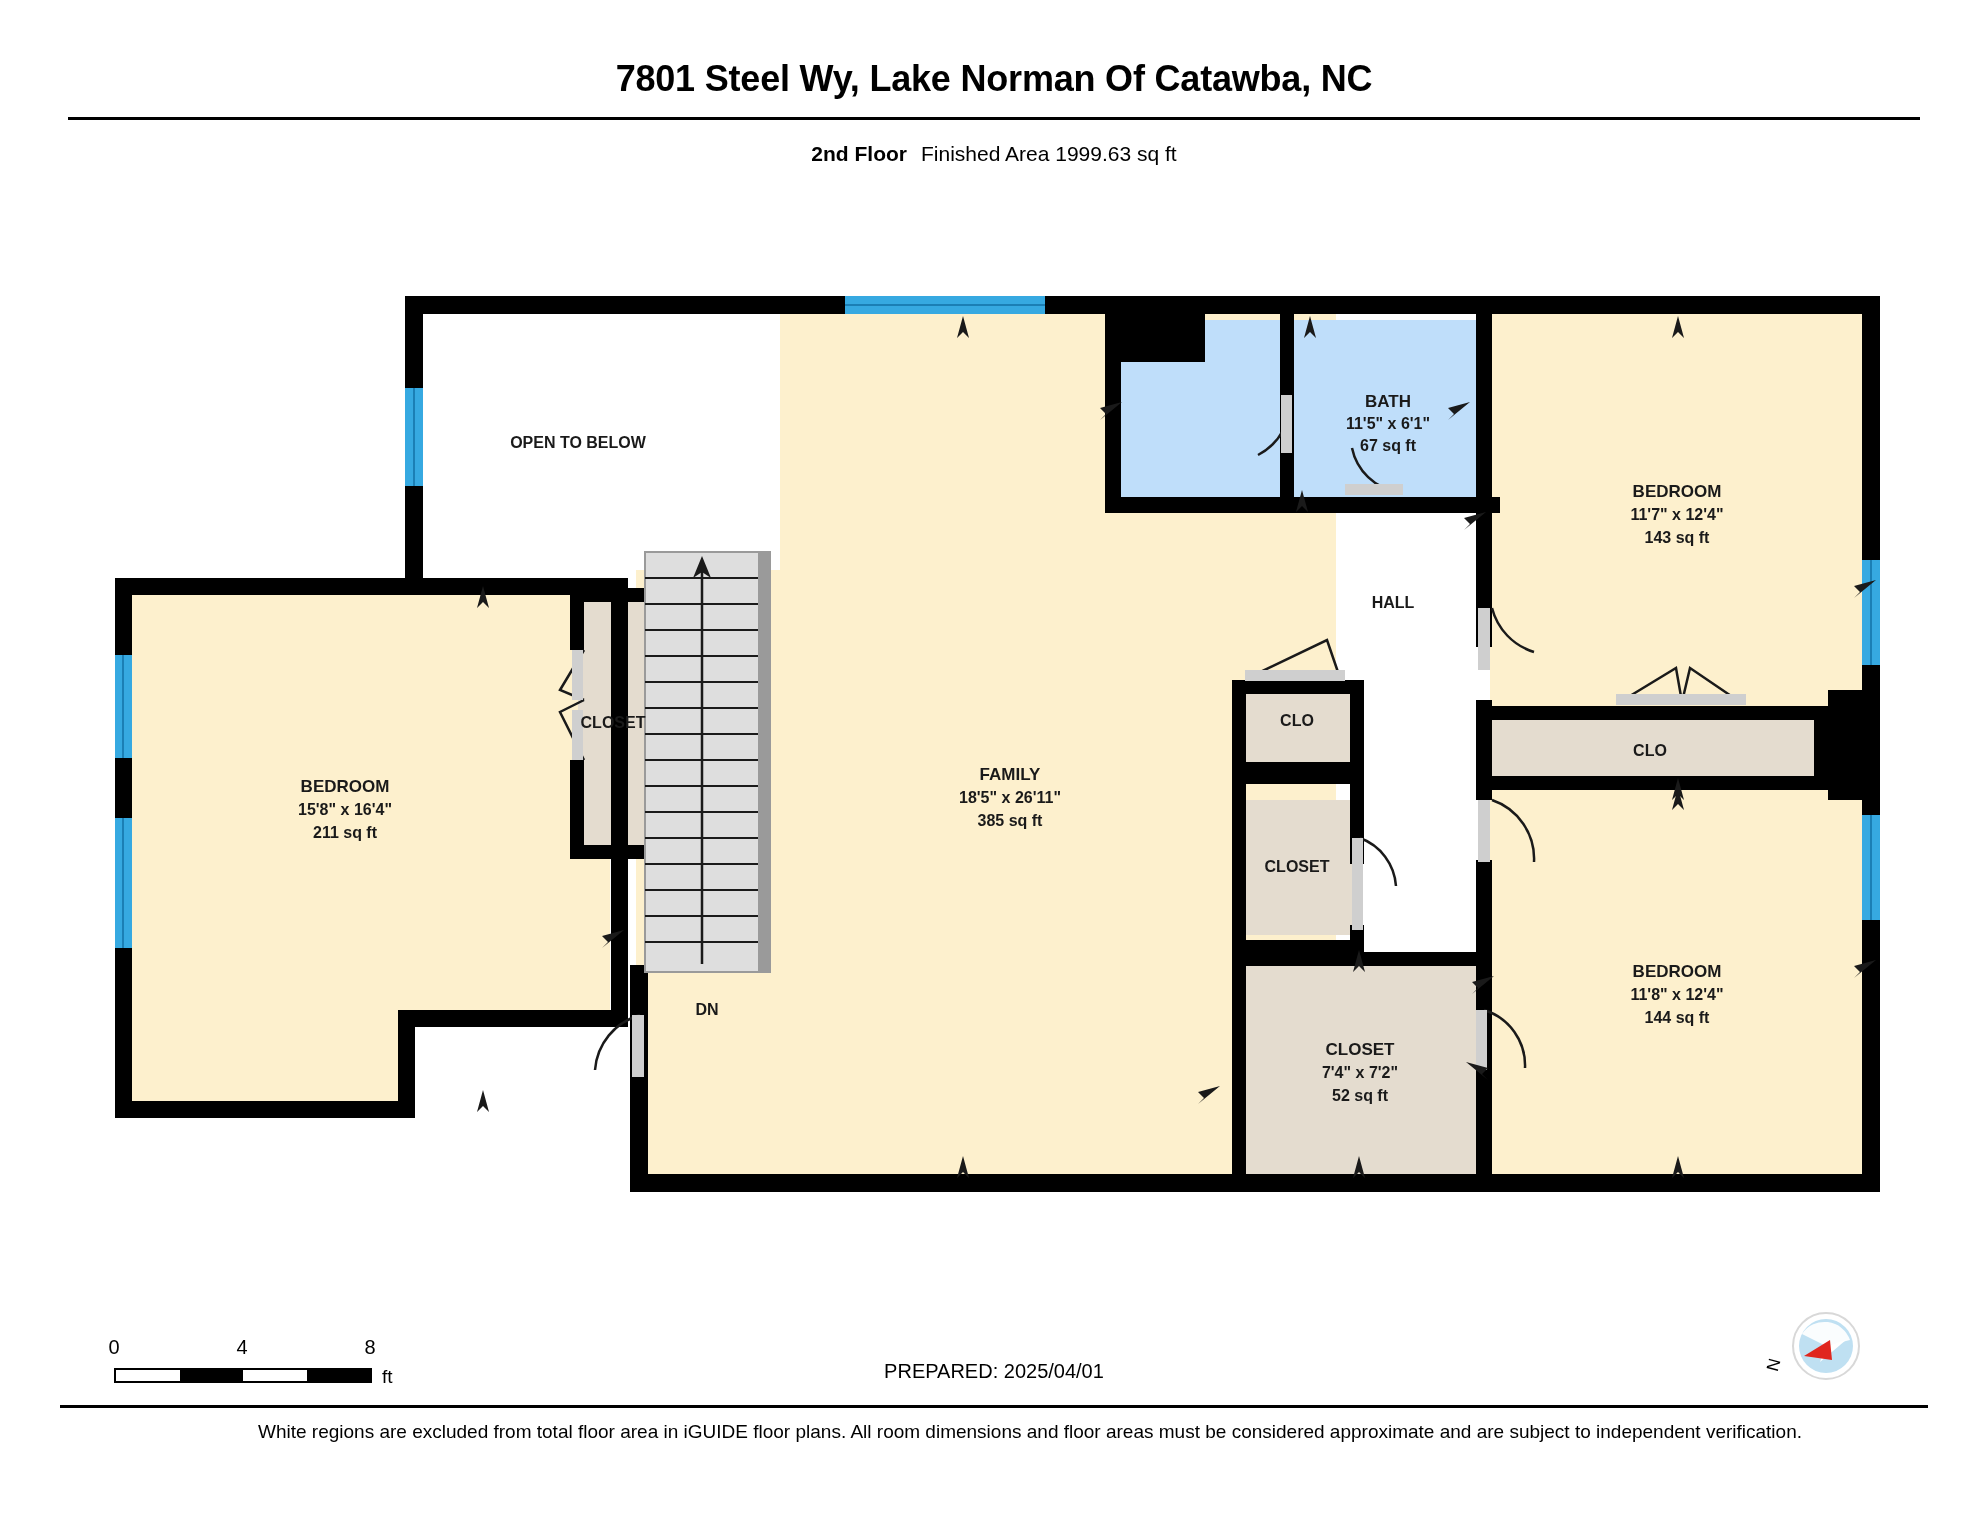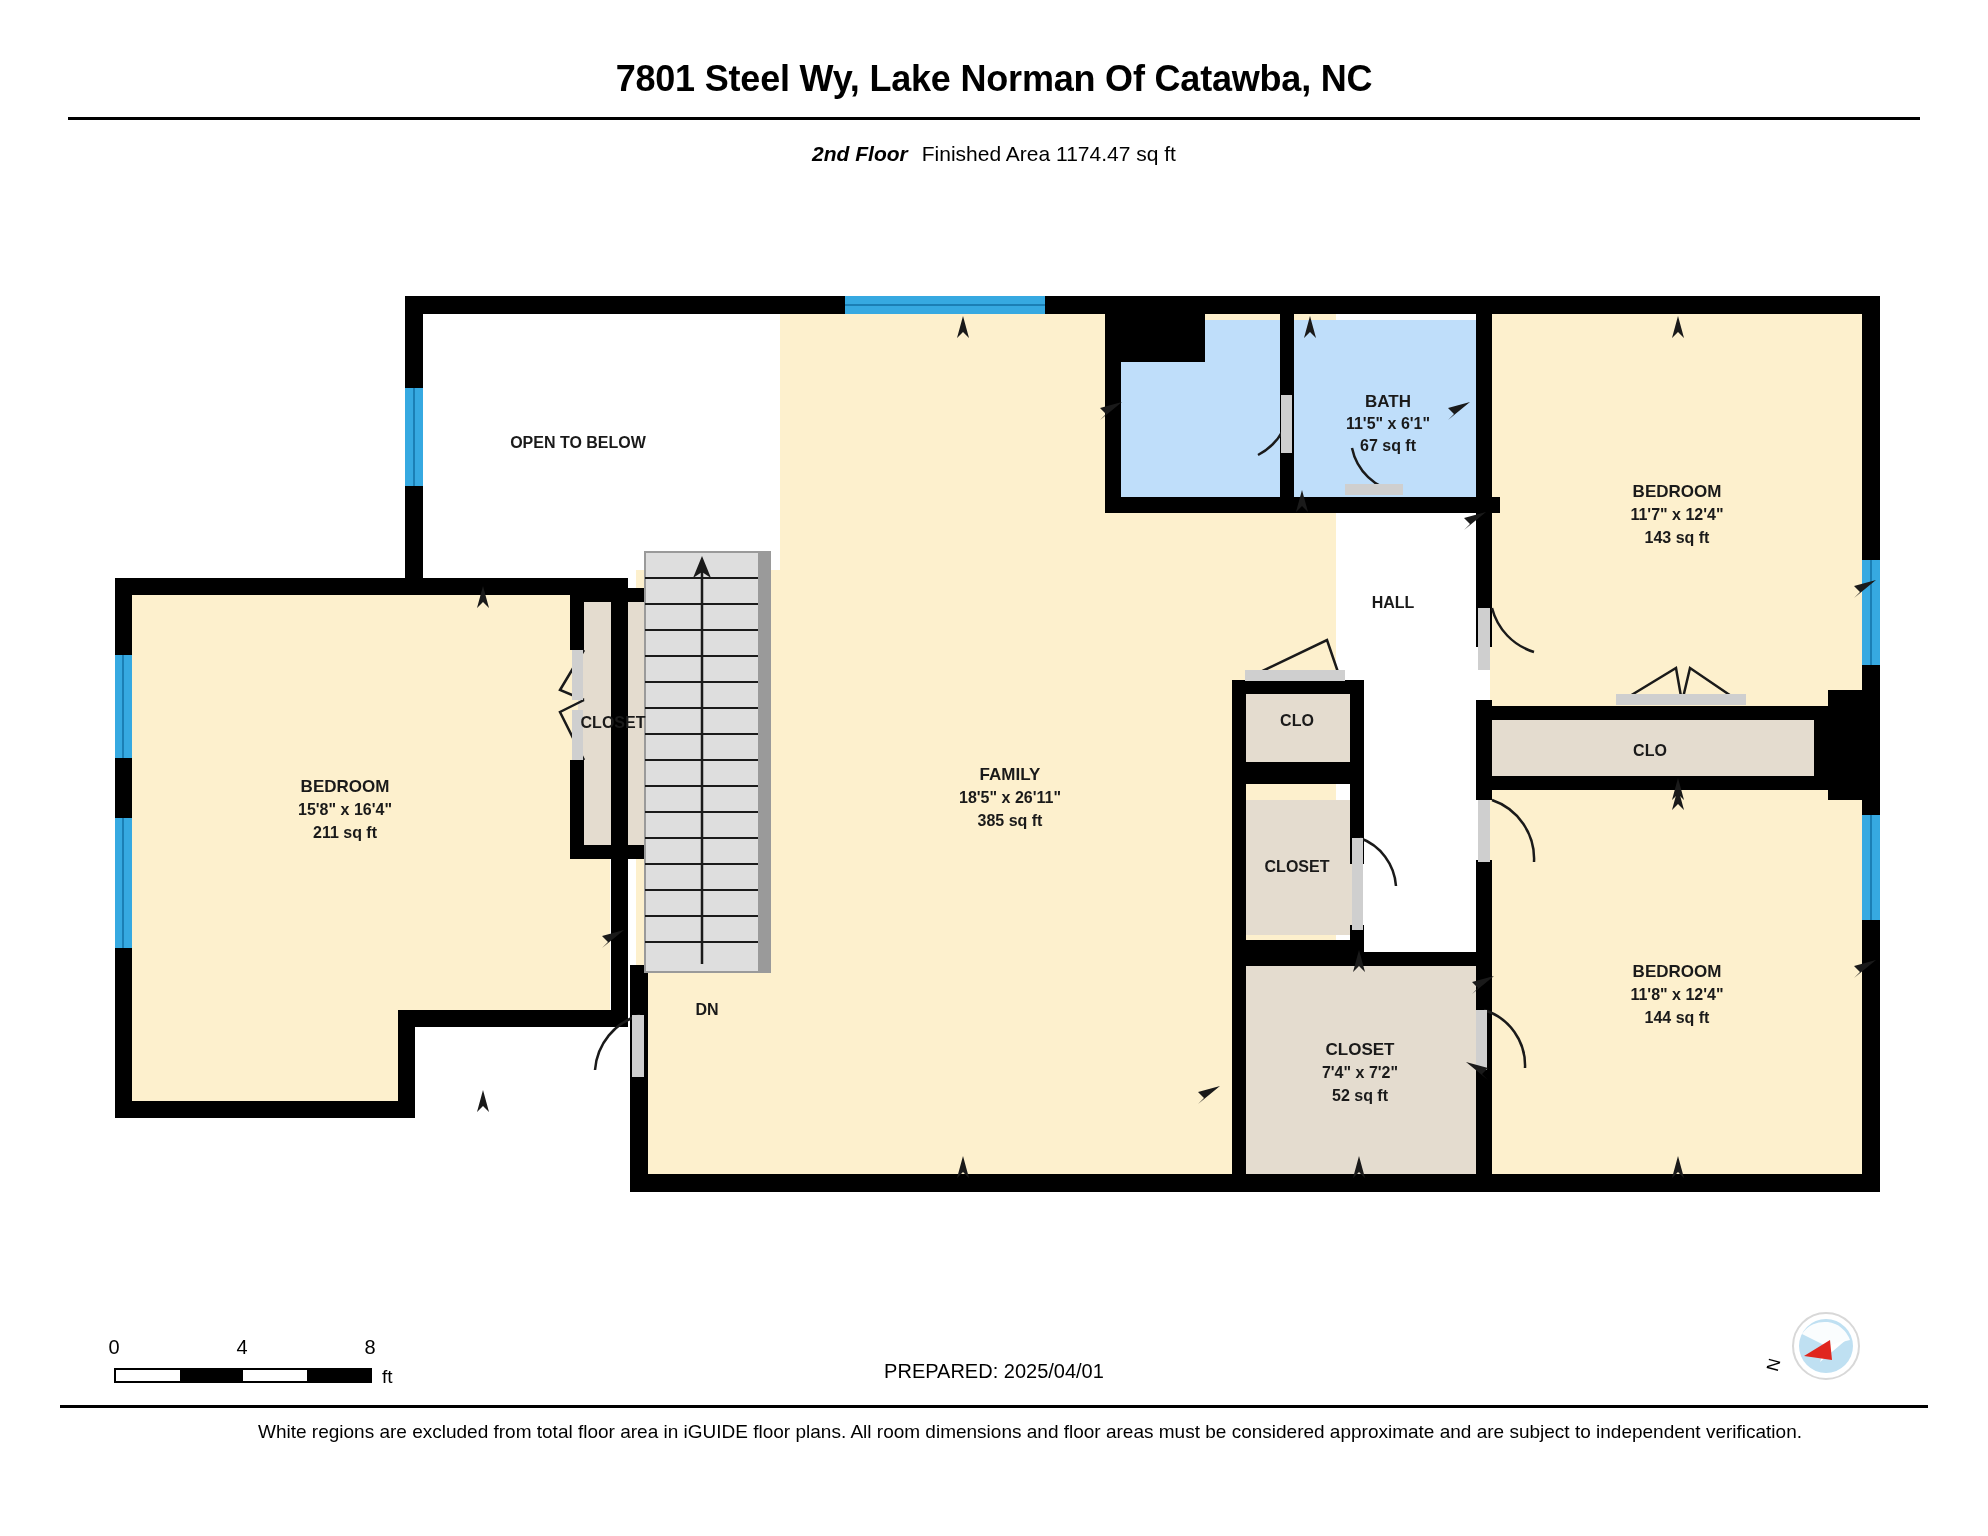--- a/index.html
+++ b/index.html
@@ -41,21 +41,20 @@
     top: 142px;
     left: 0;
     width: 1988px;
     text-align: center;
     font-size: 21px;
     white-space: nowrap;
   }
   #subtitle-wrap .floor-label {
     font-weight: bold;
     margin-right: 14px;
-    font-style: italic;
   }
 
   
   #floorplan {
     position: absolute;
     left: 0;
     top: 0;
     width: 1988px;
     height: 1536px;
   }
@@ -162,21 +161,21 @@
     text-anchor: middle;
     fill: #1a1a1a;
   }
 </style>
 </head>
 <body>
 
 <div id="page-title">7801 Steel Wy, Lake Norman Of Catawba, NC</div>
 <div id="title-rule"></div>
 <div id="subtitle-wrap">
-  <span class="floor-label">2nd Floor</span><span>Finished Area 1174.47 sq ft</span>
+  <span class="floor-label">2nd Floor</span><span>Finished Area 1999.63 sq ft</span>
 </div>
 
 <svg id="floorplan" viewBox="0 0 1988 1536" xmlns="http://www.w3.org/2000/svg">
 
   <rect x="636" y="300" width="700" height="880" fill="#fdf0cd"></rect>
   <rect x="636" y="1080" width="700" height="110" fill="#fdf0cd"></rect>
 
   <rect x="420" y="300" width="360" height="270" fill="#ffffff"></rect>
 
   <polygon points="128,583 610,583 610,1010 400,1010 400,1112 128,1112" fill="#fdf0cd"></polygon>

